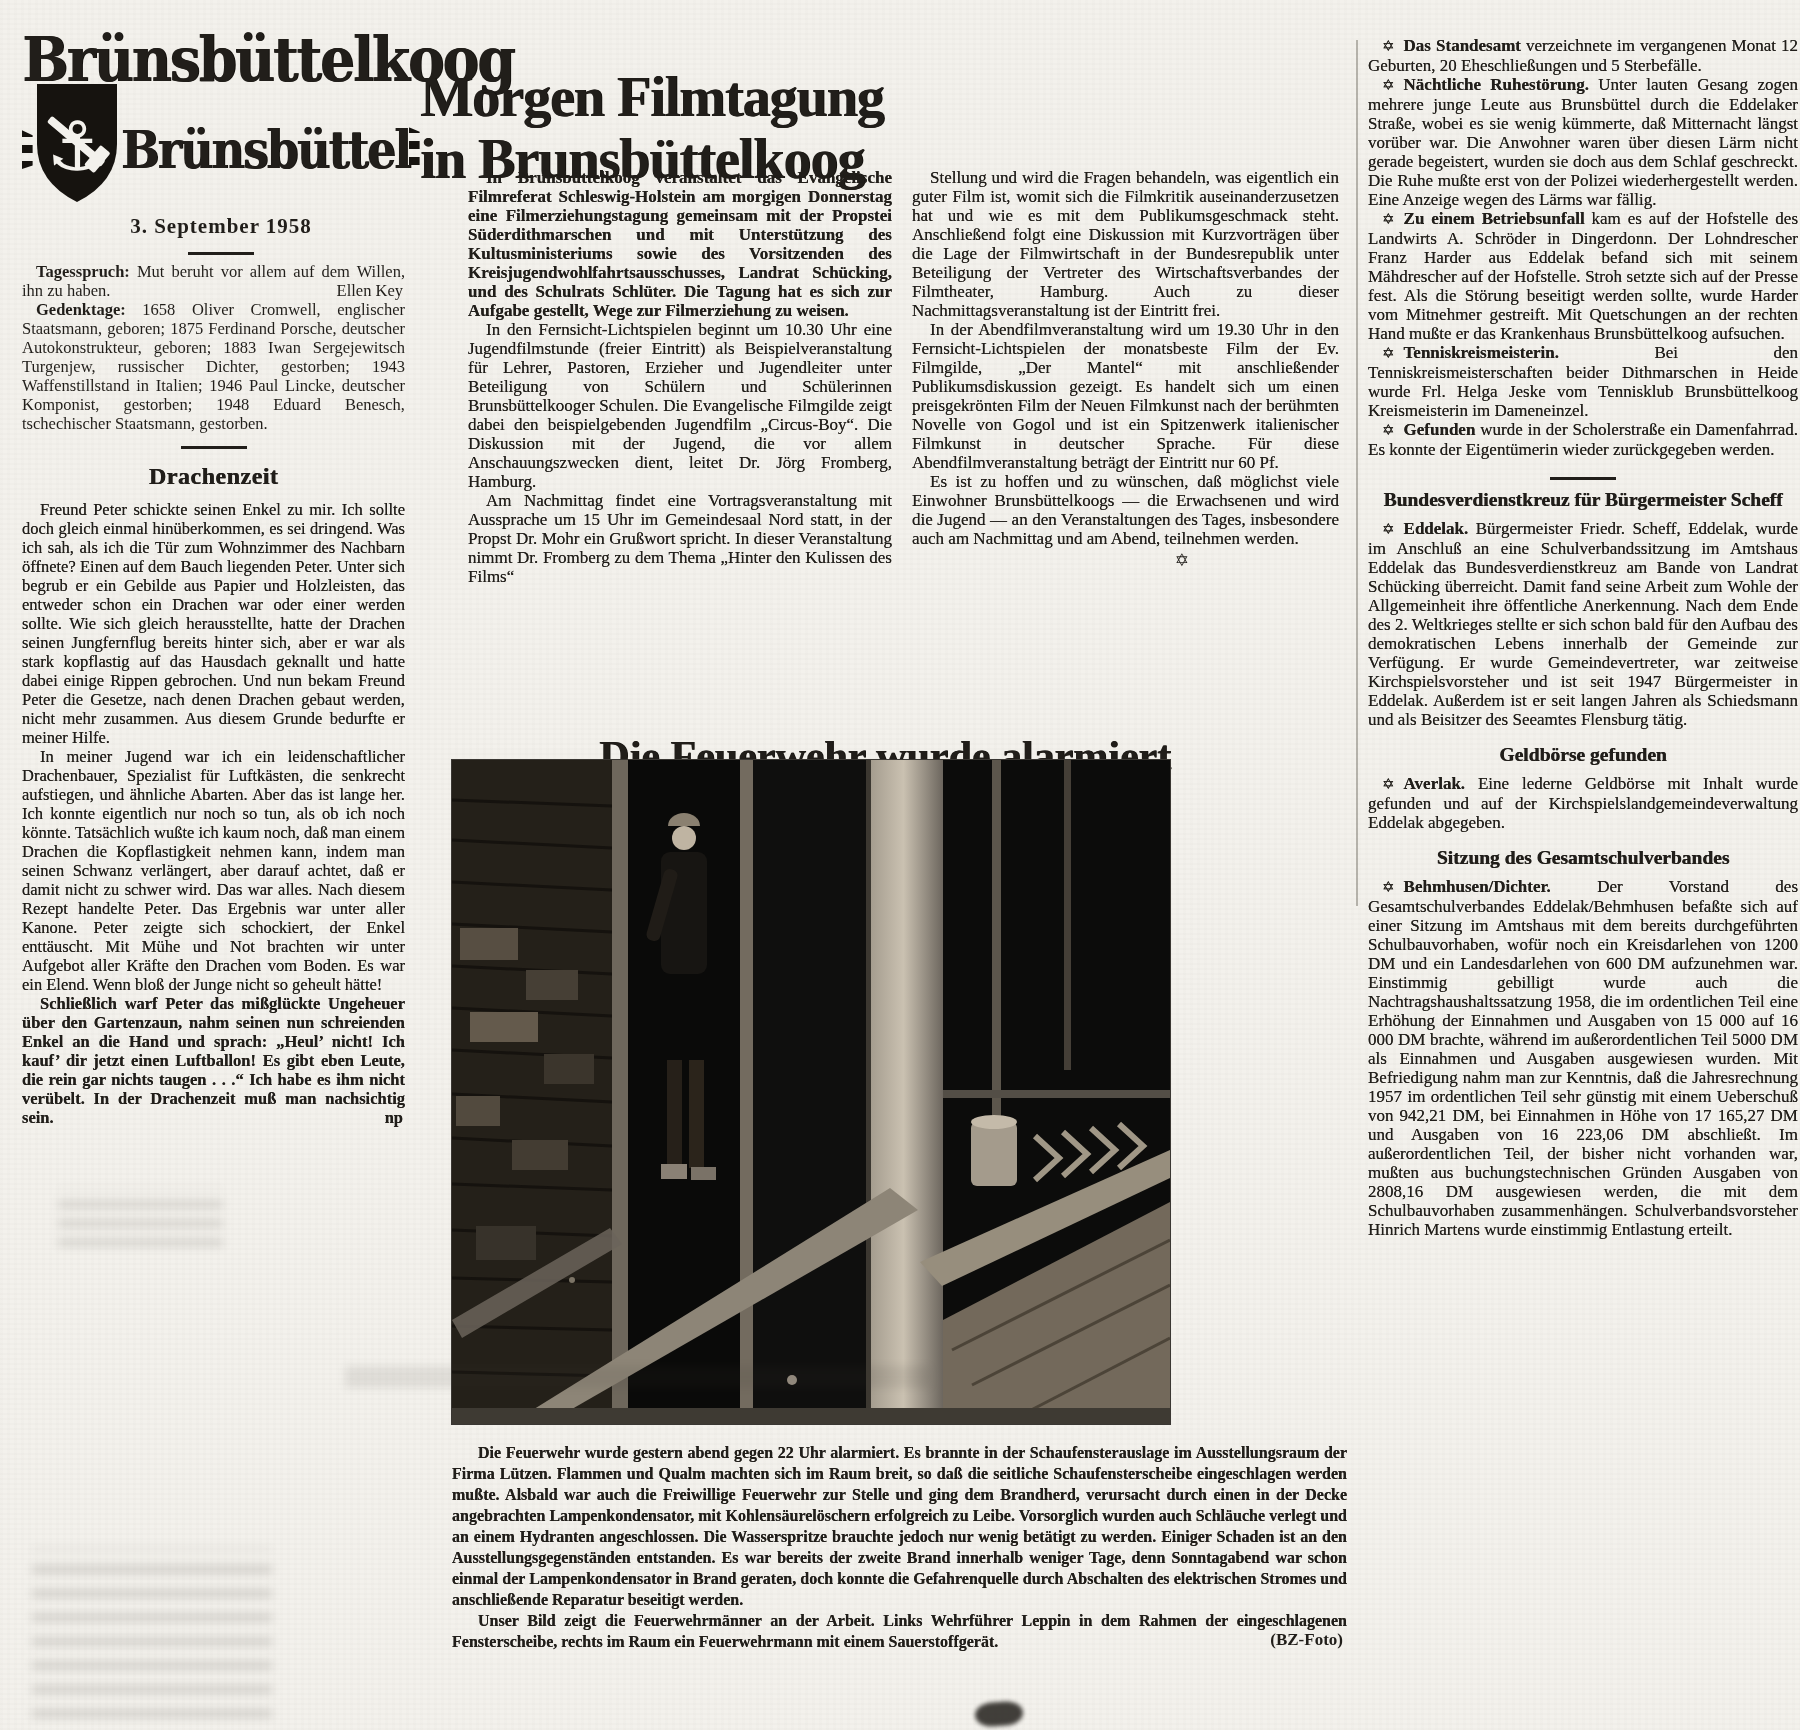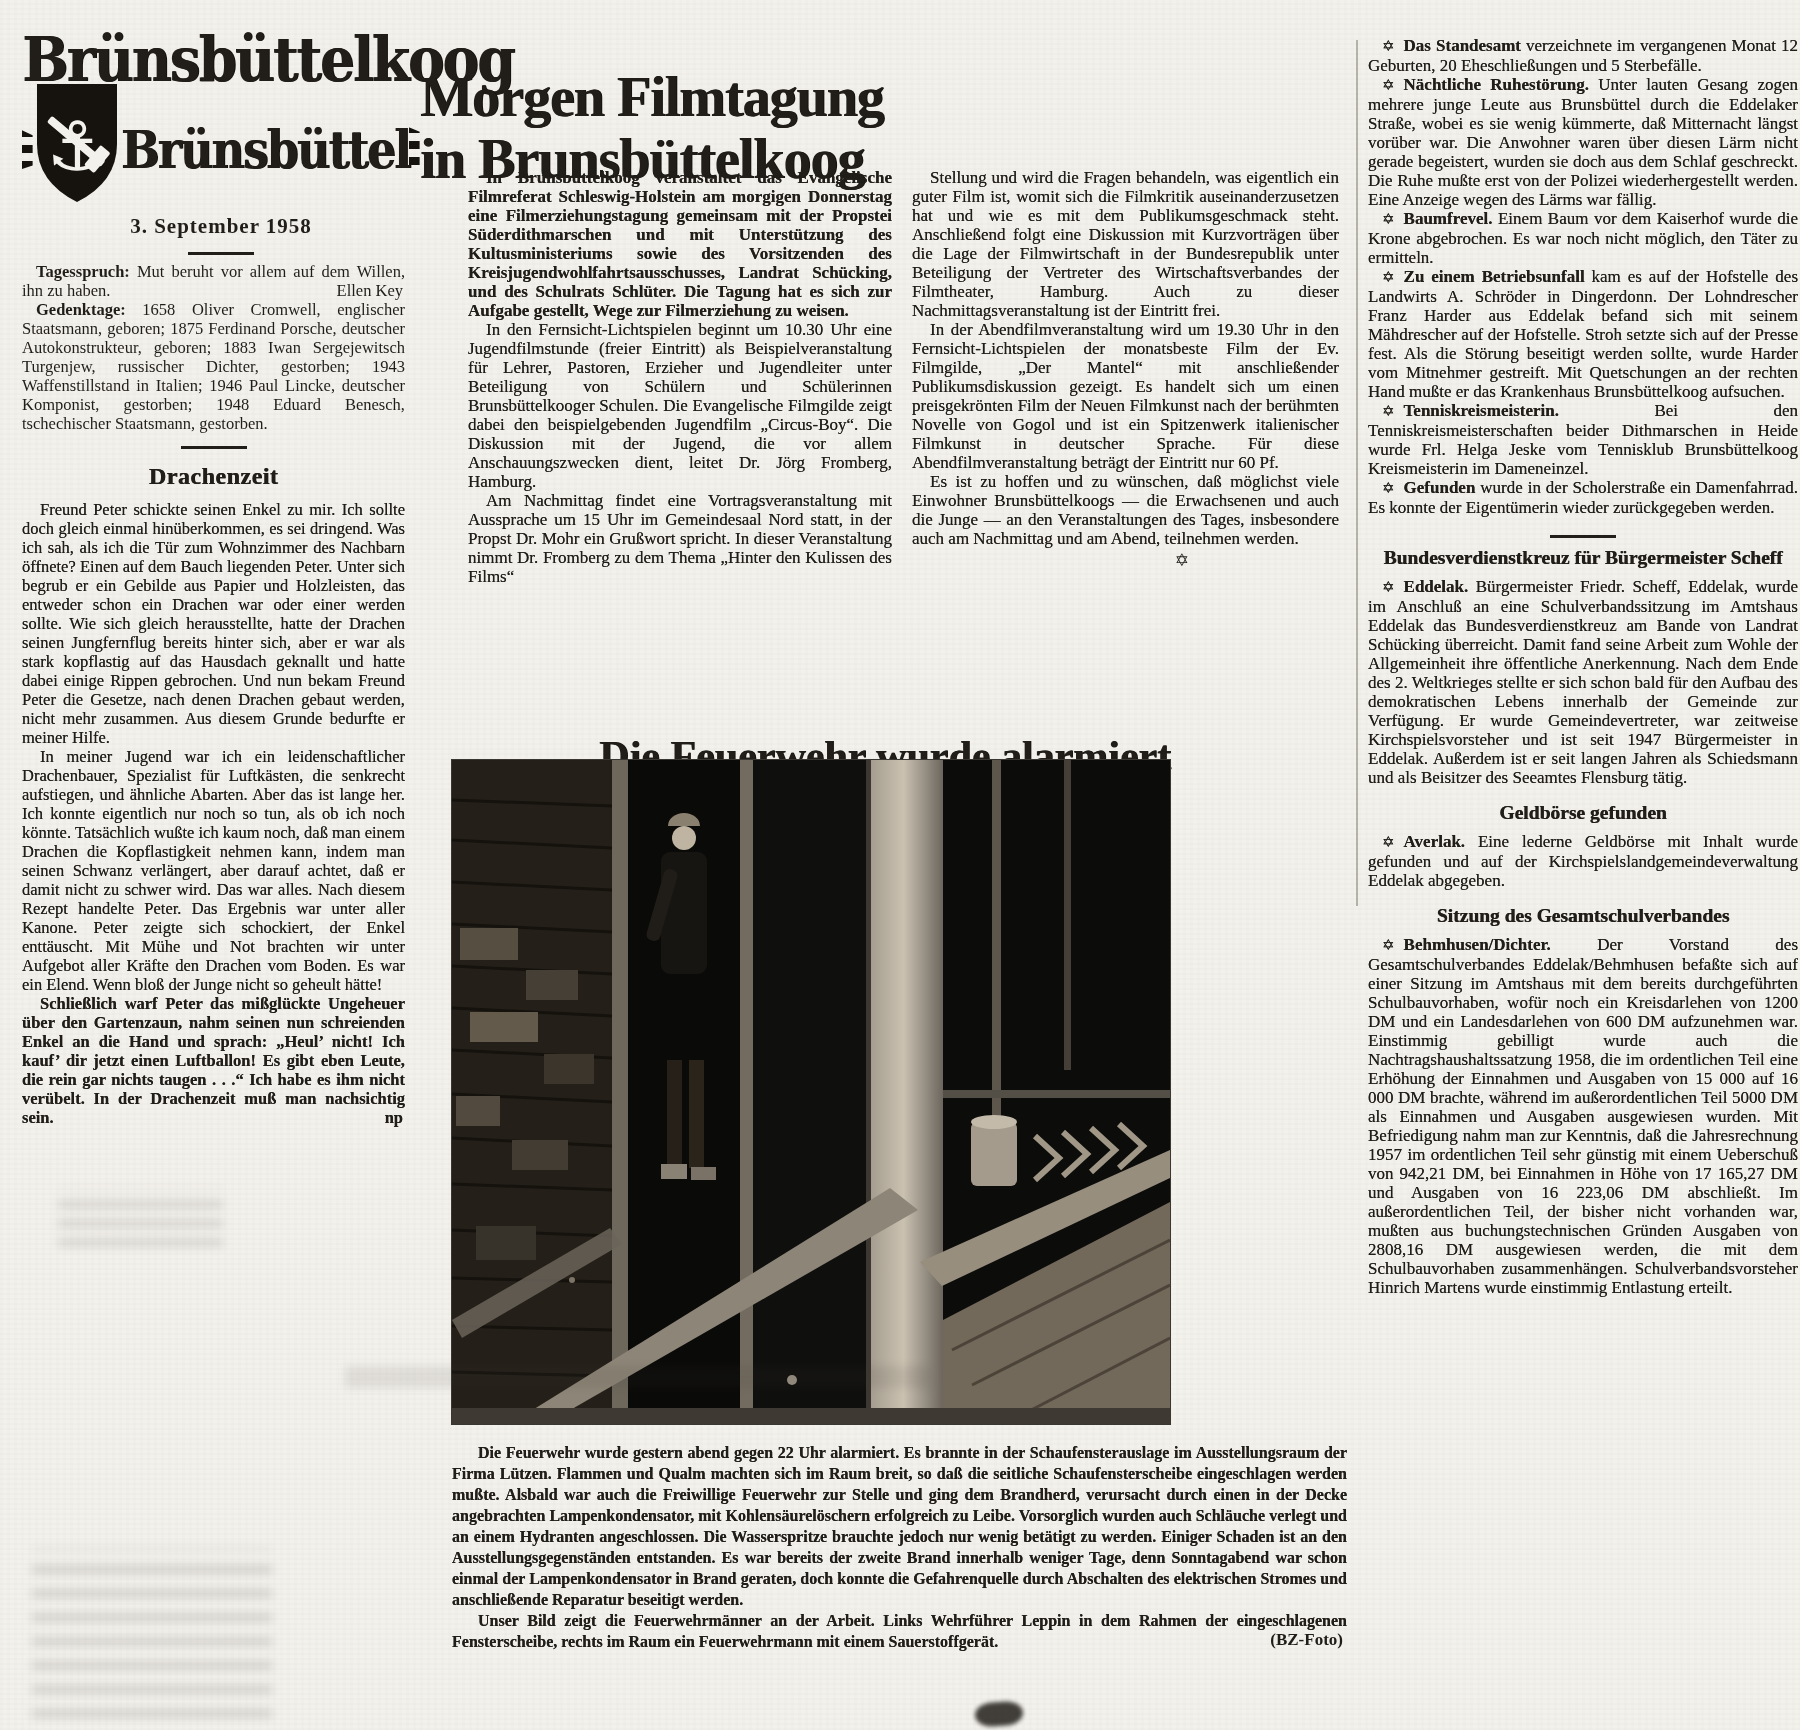--- a/index.html
+++ b/index.html
@@ -118,21 +118,21 @@
 
 <section class="abs film-col" style="left:468px;">
   <p class="body-text bold">In Brunsbüttelkoog veranstaltet das Evangelische Filmreferat Schleswig-Holstein am morgigen Donnerstag eine Filmerziehungstagung gemeinsam mit der Propstei Süderdithmarschen und mit Unterstützung des Kultusministeriums sowie des Vorsitzenden des Kreisjugendwohlfahrtsausschusses, Landrat Schücking, und des Schulrats Schlüter. Die Tagung hat es sich zur Aufgabe gestellt, Wege zur Filmerziehung zu weisen.</p>
   <p class="body-text">In den Fernsicht-Lichtspielen beginnt um 10.30 Uhr eine Jugendfilmstunde (freier Eintritt) als Beispielveranstaltung für Lehrer, Pastoren, Erzieher und Jugendleiter unter Beteiligung von Schülern und Schülerinnen Brunsbüttelkooger Schulen. Die Evangelische Filmgilde zeigt dabei den beispielgebenden Jugendfilm „Circus-Boy“. Die Diskussion mit der Jugend, die vor allem Anschauungszwecken dient, leitet Dr. Jörg Fromberg, Hamburg.</p>
   <p class="body-text">Am Nachmittag findet eine Vortragsveranstaltung mit Aussprache um 15 Uhr im Gemeindesaal Nord statt, in der Propst Dr. Mohr ein Grußwort spricht. In dieser Veranstaltung nimmt Dr. Fromberg zu dem Thema „Hinter den Kulissen des Films“</p>
 </section>
 
 <section class="abs film-col" style="left:912px;width:427px;">
   <p class="body-text">Stellung und wird die Fragen behandeln, was eigentlich ein guter Film ist, womit sich die Filmkritik auseinanderzusetzen hat und wie es mit dem Publikumsgeschmack steht. Anschließend folgt eine Diskussion mit Kurzvorträgen über die Lage der Filmwirtschaft in der Bundesrepublik unter Beteiligung der Vertreter des Wirtschaftsverbandes der Filmtheater, Hamburg. Auch zu dieser Nachmittagsveranstaltung ist der Eintritt frei.</p>
   <p class="body-text">In der Abendfilmveranstaltung wird um 19.30 Uhr in den Fernsicht-Lichtspielen der monatsbeste Film der Ev. Filmgilde, „Der Mantel“ mit anschließender Publikumsdiskussion gezeigt. Es handelt sich um einen preisgekrönten Film der Neuen Filmkunst nach der berühmten Novelle von Gogol und ist ein Spitzenwerk italienischer Filmkunst in deutscher Sprache. Für diese Abendfilmveranstaltung beträgt der Eintritt nur 60 Pf.</p>
-  <p class="body-text">Es ist zu hoffen und zu wünschen, daß möglichst viele Einwohner Brunsbüttelkoogs — die Erwachsenen und auch die Junge — an den Veranstaltungen des Tages, insbesondere auch am Nachmittag und am Abend, teilnehmen werden.</p>
+  <p class="body-text">Es ist zu hoffen und zu wünschen, daß möglichst viele Einwohner Brunsbüttelkoogs — die Erwachsenen und wird die Jugend — an den Veranstaltungen des Tages, insbesondere auch am Nachmittag und am Abend, teilnehmen werden.</p>
   <div class="end-star">✡</div>
 </section>
 
 <h2 class="abs fire-headline">Die Feuerwehr wurde alarmiert</h2>
 
 <figure class="abs photo" style="margin:0;">
   <svg viewBox="0 0 718 664" preserveAspectRatio="none">
     <rect width="718" height="664" fill="#0f0f0e"></rect>
 
     <rect x="0" y="0" width="160" height="664" fill="#242019"></rect>
@@ -228,24 +228,20 @@
 <section class="abs rightcol">
   <p class="item">
     <span class="star">✡</span><b>Das Standesamt</b>
     <span>verzeichnete im vergangenen Monat 12 Geburten, 20 Eheschließungen und 5 Sterbefälle.</span>
   </p>
   <p class="item">
     <span class="star">✡</span><b>Nächtliche Ruhestörung.</b>
     <span>Unter lauten Gesang zogen mehrere junge Leute aus Brunsbüttel durch die Eddelaker Straße, wobei es sie wenig kümmerte, daß Mitternacht längst vorüber war. Die Anwohner waren über diesen Lärm nicht gerade begeistert, wurden sie doch aus dem Schlaf geschreckt. Die Ruhe mußte erst von der Polizei wiederhergestellt werden. Eine Anzeige wegen des Lärms war fällig.</span>
   </p>
   <p class="item">
-    <span class="star">✡</span><b>Baumfrevel.</b>
-    <span>Einem Baum vor dem Kaiserhof wurde die Krone abgebrochen. Es war noch nicht möglich, den Täter zu ermitteln.</span>
-  </p>
-  <p class="item">
     <span class="star">✡</span><b>Zu einem Betriebsunfall</b>
     <span>kam es auf der Hofstelle des Landwirts A. Schröder in Dingerdonn. Der Lohndrescher Franz Harder aus Eddelak befand sich mit seinem Mähdrescher auf der Hofstelle. Stroh setzte sich auf der Presse fest. Als die Störung beseitigt werden sollte, wurde Harder vom Mitnehmer gestreift. Mit Quetschungen an der rechten Hand mußte er das Krankenhaus Brunsbüttelkoog aufsuchen.</span>
   </p>
   <p class="item">
     <span class="star">✡</span><b>Tenniskreismeisterin.</b>
     <span>Bei den Tenniskreismeisterschaften beider Dithmarschen in Heide wurde Frl. Helga Jeske vom Tennisklub Brunsbüttelkoog Kreismeisterin im Dameneinzel.</span>
   </p>
   <p class="item">
     <span class="star">✡</span><b>Gefunden</b>
     <span>wurde in der Scholerstraße ein Damenfahrrad. Es konnte der Eigentümerin wieder zurückgegeben werden.</span>

